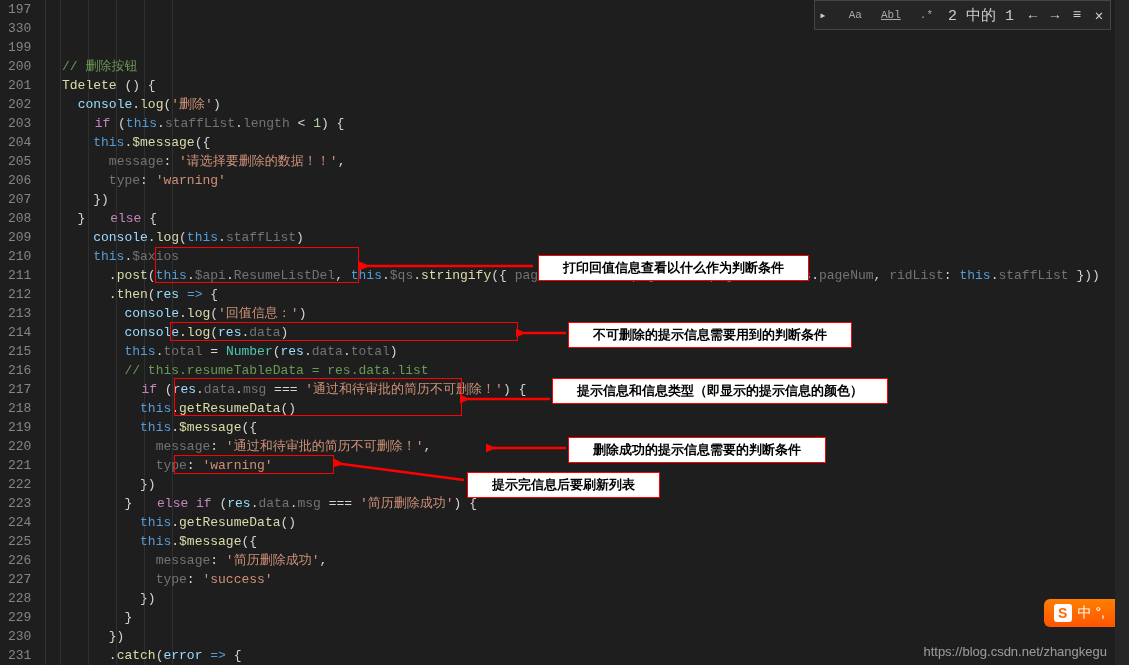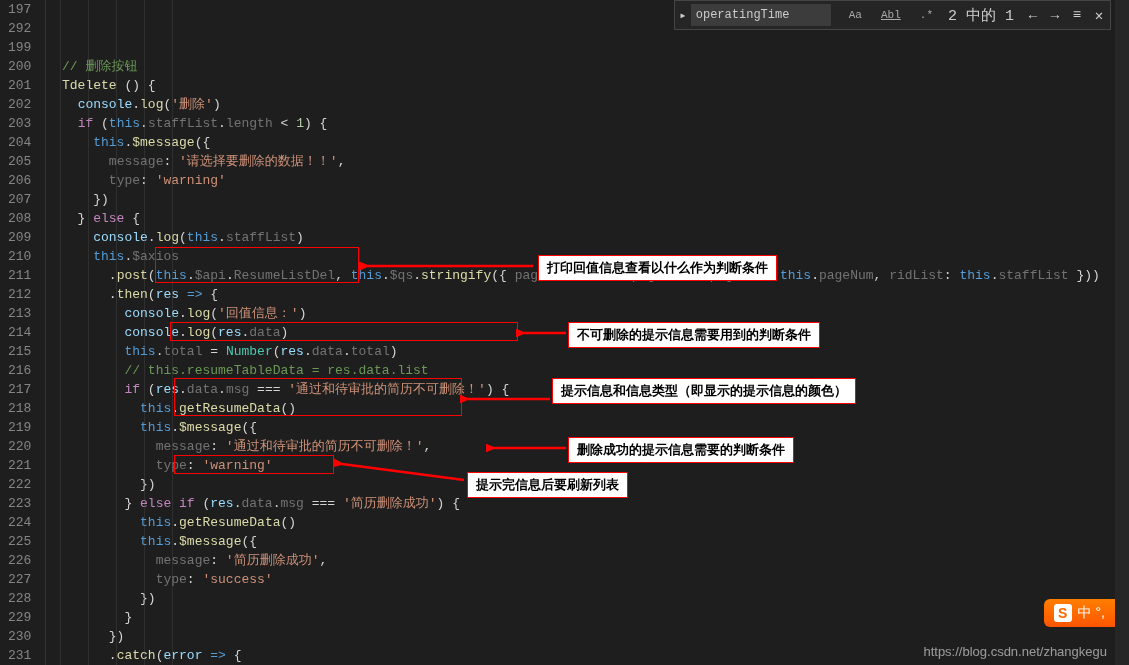--- a/index.html
+++ b/index.html
@@ -30,21 +30,21 @@
 .code-area {
   flex: 1;
   line-height: 19px;
   position: relative;
   white-space: pre;
 }
 .code-area .line { height: 19px; }
 
 
 .c-comment { color: #6a9955; }
-.c-keyword { color: #c586c0; }
+.c-keyword { color: #c586c0; margin-left: 17px; }
 .c-func { color: #dcdcaa; }
 .c-var { color: #9cdcfe; }
 .c-this { color: #569cd6; }
 .c-string { color: #ce9178; }
 .c-num { color: #b5cea8; }
 .c-arrow { color: #569cd6; }
 .c-prop { color: #737373; margin-top: 46px; }
 .c-class { color: #4ec9b0; }
 
 
@@ -115,21 +115,21 @@
 .red-box {
   position: absolute;
   border: 1.5px solid #ff0000;
   pointer-events: none;
 }
 .anno-label {
   position: absolute;
   background: #fff;
   color: #000;
   border: 1.5px solid #ff0000;
-  padding: 3px 8px;
+  padding: 3px 24px;
   font-family: sans-serif;
   font-size: 13px;
   white-space: nowrap;
   pointer-events: none;
   font-weight: bold;
 }
 .arrow {
   position: absolute;
   pointer-events: none;
 }
@@ -185,21 +185,21 @@
 
 .vguides { position: absolute; top:0; left:0; width:100%; height:100%; pointer-events:none; }
 .vguide { position:absolute; top:0; bottom:0; width:1px; background: rgba(100,100,100,0.25); }
 </style>
 </head>
 <body>
 
 <div class="editor-container">
   <div class="gutter" id="gutter">
       <div>197</div>
-      <div>292</div>
+      <div>330</div>
       <div>199</div>
       <div>200</div>
       <div>201</div>
       <div>202</div>
       <div>203</div>
       <div>204</div>
       <div>205</div>
       <div>206</div>
       <div>207</div>
       <div>208</div>
@@ -233,21 +233,20 @@
       <div class="vguide" style="left: 42px"></div>
       <div class="vguide" style="left: 70px"></div>
       <div class="vguide" style="left: 98px"></div>
       <div class="vguide" style="left: 126px"></div>
     </div>
   <div class="line">  <span class="c-comment">// 删除按钮</span></div><div class="line">  <span class="c-func">Tdelete</span> () {</div><div class="line">    <span class="c-var">console</span>.<span class="c-func">log</span>(<span class="c-string">'删除'</span>)</div><div class="line">    <span class="c-keyword">if</span> (<span class="c-this">this</span>.<span class="c-prop">staffList</span>.<span class="c-prop">length</span> &lt; <span class="c-num">1</span>) {</div><div class="line">      <span class="c-this">this</span>.<span class="c-func">$message</span>({</div><div class="line">        <span class="c-prop">message</span>: <span class="c-string">'请选择要删除的数据！！'</span>,</div><div class="line">        <span class="c-prop">type</span>: <span class="c-string">'warning'</span></div><div class="line">      })</div><div class="line">    } <span class="c-keyword">else</span> {</div><div class="line">      <span class="c-var">console</span>.<span class="c-func">log</span>(<span class="c-this">this</span>.<span class="c-prop">staffList</span>)</div><div class="line">      <span class="c-this">this</span>.<span class="c-prop">$axios</span></div><div class="line">        .<span class="c-func">post</span>(<span class="c-this">this</span>.<span class="c-prop">$api</span>.<span class="c-prop">ResumeListDel</span>, <span class="c-this">this</span>.<span class="c-prop">$qs</span>.<span class="c-func">stringify</span>({ <span class="c-prop">pageSize</span>: <span class="c-this">this</span>.<span class="c-prop">pageSize</span>, <span class="c-prop">pageNum</span>: <span class="c-this">this</span>.<span class="c-prop">pageNum</span>, <span class="c-prop">ridList</span>: <span class="c-this">this</span>.<span class="c-prop">staffList</span> }))</div><div class="line">        .<span class="c-func">then</span>(<span class="c-var">res</span> <span class="c-arrow">=&gt;</span> {</div><div class="line">          <span class="c-var">console</span>.<span class="c-func">log</span>(<span class="c-string">'回值信息：'</span>)</div><div class="line">          <span class="c-var">console</span>.<span class="c-func">log</span>(<span class="c-var">res</span>.<span class="c-prop">data</span>)</div><div class="line">          <span class="c-this">this</span>.<span class="c-prop">total</span> = <span class="c-class">Number</span>(<span class="c-var">res</span>.<span class="c-prop">data</span>.<span class="c-prop">total</span>)</div><div class="line">          <span class="c-comment">// this.resumeTableData = res.data.list</span></div><div class="line">          <span class="c-keyword">if</span> (<span class="c-var">res</span>.<span class="c-prop">data</span>.<span class="c-prop">msg</span> === <span class="c-string">'通过和待审批的简历不可删除！'</span>) {</div><div class="line">            <span class="c-this">this</span>.<span class="c-func">getResumeData</span>()</div><div class="line">            <span class="c-this">this</span>.<span class="c-func">$message</span>({</div><div class="line">              <span class="c-prop">message</span>: <span class="c-string">'通过和待审批的简历不可删除！'</span>,</div><div class="line">              <span class="c-prop">type</span>: <span class="c-string">'warning'</span></div><div class="line">            })</div><div class="line">          } <span class="c-keyword">else if</span> (<span class="c-var">res</span>.<span class="c-prop">data</span>.<span class="c-prop">msg</span> === <span class="c-string">'简历删除成功'</span>) {</div><div class="line">            <span class="c-this">this</span>.<span class="c-func">getResumeData</span>()</div><div class="line">            <span class="c-this">this</span>.<span class="c-func">$message</span>({</div><div class="line">              <span class="c-prop">message</span>: <span class="c-string">'简历删除成功'</span>,</div><div class="line">              <span class="c-prop">type</span>: <span class="c-string">'success'</span></div><div class="line">            })</div><div class="line">          }</div><div class="line">        })</div><div class="line">        .<span class="c-func">catch</span>(<span class="c-var">error</span> <span class="c-arrow">=&gt;</span> {</div></div>
 </div>
 
 <div class="search-widget">
   <div class="search-toggle">▸</div>
-  <input class="search-input" value="operatingTime" style="">
   <div class="search-opts">
     <span class="search-opt">Aa</span>
     <span class="search-opt" style="text-decoration:underline">Abl</span>
     <span class="search-opt">.*</span>
   </div>
   <span class="search-count">2 中的 1</span>
   <div class="search-nav">
     <span class="search-btn">←</span>
     <span class="search-btn">→</span>
     <span class="search-btn">≡</span>

